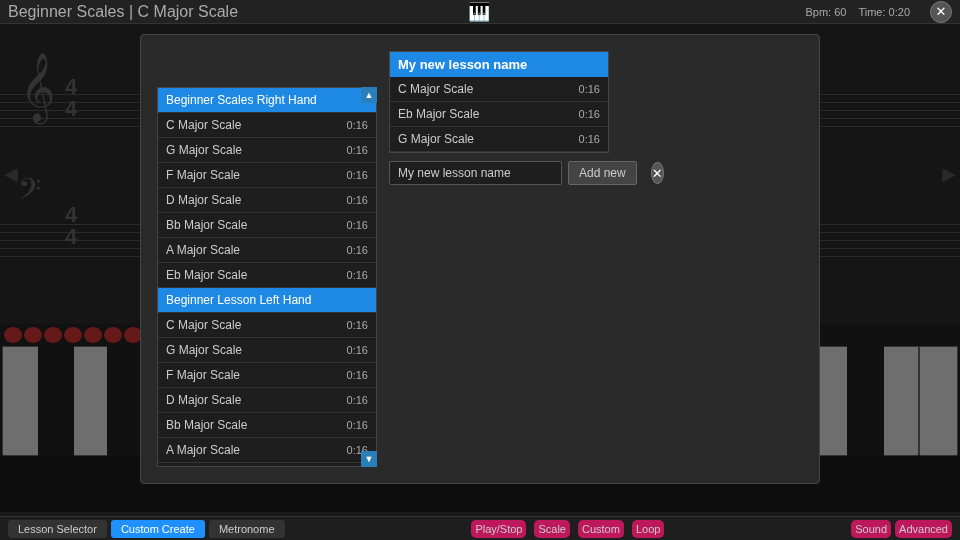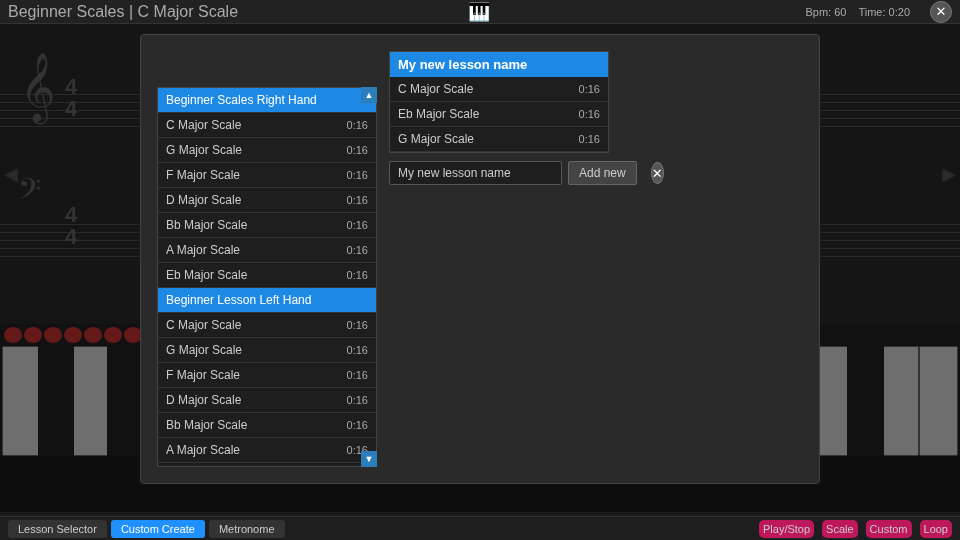--- a/index.html
+++ b/index.html
@@ -521,13 +521,18 @@
       <button class="tab-btn active">Custom Create</button>
       <button class="tab-btn">Metronome</button>
     </div>
   <div class="bottom-center" id="bottom-actions">
 
   <button class="action-btn">Play/Stop</button>
       <button class="action-btn">Scale</button>
       <button class="action-btn">Custom</button>
       <button class="action-btn">Loop</button>
     </div>
+  <div class="bottom-right" id="bottom-right-actions">
+
+  <button class="action-btn">Sound</button>
+      <button class="action-btn">Advanced</button>
+    </div>
 </div>
 
 </body></html>

